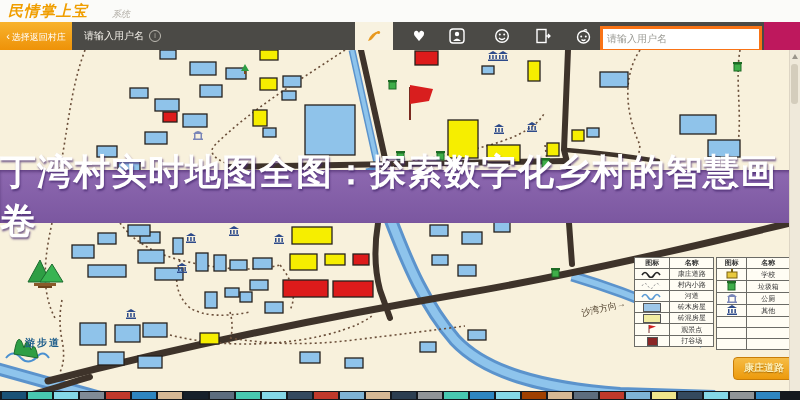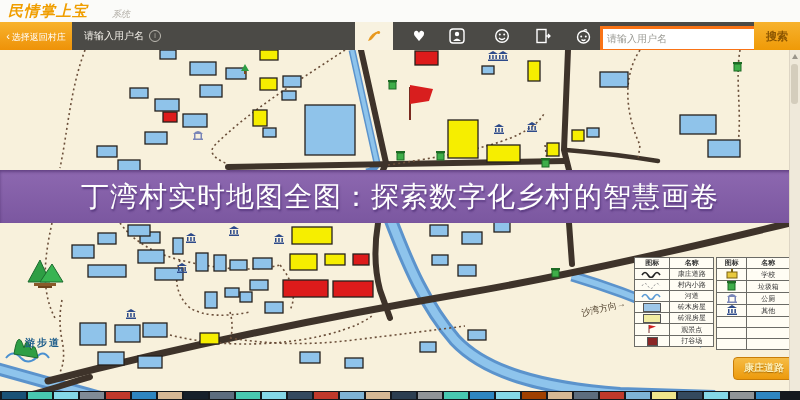--- a/index.html
+++ b/index.html
@@ -24,21 +24,21 @@
   .srchbtn{position:absolute;left:754px;top:0;width:46px;height:28px;background:linear-gradient(#f7b22e,#ef9a07);border:none;color:#8a5400;font-size:11px;font-weight:bold;cursor:pointer;}
   
   .map{position:absolute;left:0;top:50px;width:800px;height:341px;background:#f8f1dc;}
   .map svg{position:absolute;left:0;top:0;}
   .maplabel{position:absolute;color:#4a3a26;white-space:nowrap;}
   .lbl-shawan-top{left:594px;top:150px;font-size:9px;transform:rotate(4deg);}
   .lbl-shawan-bot{left:581px;top:252px;font-size:9px;transform:rotate(-13deg);}
   .lbl-trail{left:25px;top:286px;font-size:10px;font-weight:bold;color:#1c5c8a;letter-spacing:2px;}
   
   .banner{position:absolute;left:0;top:170px;width:800px;height:53px;background:linear-gradient(#8d68b0,#7b57a0);display:flex;align-items:center;justify-content:center;box-shadow:inset 0 2px 3px rgba(60,30,90,.5);}
-  .banner span{color:#fff;font-size:28px;font-weight:400;letter-spacing:1px;text-shadow:1px 2px 2px rgba(70,40,110,.7);}
+  .banner span{color:#fff;font-size:36px;font-weight:700;letter-spacing:1px;text-shadow:1px 2px 2px rgba(70,40,110,.7);}
   
   .lgtable{position:absolute;border-collapse:collapse;background:#fffdf4;font-size:7px;color:#333;}
   .lgtable th,.lgtable td{border:1px solid #6b6b66;height:10px;padding:0 1px;text-align:center;font-weight:normal;}
   .lgtable th{font-weight:bold;}
   #lg-left{left:634px;top:257px;width:80px;}
   #lg-right{left:716px;top:257px;width:74px;}
   .lg-sw{display:inline-block;width:16px;height:7px;border:1px solid #555;vertical-align:middle;}
   .lgbtn{position:absolute;left:733px;top:357px;width:60px;height:21px;background:linear-gradient(#f6bc45,#ec9a0c);border:1px solid #c87d08;border-radius:4px;color:#fdf0b8;font-size:10px;font-weight:bold;line-height:19px;text-align:center;cursor:pointer;text-shadow:0 1px 1px #a86a00;}
   
   .vscroll{position:absolute;right:0;top:50px;width:10px;height:341px;background:#efe9da;border-left:1px solid #ddd5c4;}
@@ -93,21 +93,20 @@
     <div class="tbtn" style="left:566px">
       <svg width="17" height="17">
           <circle cx="8.5" cy="9" r="6" stroke="#fff" fill="none" stroke-width="1.4"></circle>
           <path d="M8.5,3 q2,-2.5 3.5,-0.5" stroke="#fff" fill="none" stroke-width="1.2"></path>
           <circle cx="6.2" cy="8.5" r="1" fill="#fff"></circle>
           <circle cx="10.8" cy="8.5" r="1" fill="#fff"></circle>
           <path d="M6.5,11.5 q2,2 4,0" stroke="#fff" fill="none" stroke-width="1.2"></path>
         </svg>
     </div>
     <input class="srch" type="text" placeholder="请输入用户名" style="">
-    <button class="srchbtn">搜索</button>
   </div>
 
   <div class="map">
     <svg width="800" height="341" viewBox="0 0 800 341">
 
       <g>
         <path d="M352,0 L377,113 q-2,8 -11,9" stroke="#5b93cc" fill="none" stroke-width="7"></path>
         <path d="M352,0 L377,113" stroke="#8ec4ec" fill="none" stroke-width="4"></path>
         <path d="M390,168 C408,215 425,255 455,290 C485,322 540,338 620,344 L715,347" stroke="#5b93cc" fill="none" stroke-width="14"></path>
         <path d="M390,168 C408,215 425,255 455,290 C485,322 540,338 620,344 L715,347" stroke="#8ec4ec" fill="none" stroke-width="8"></path>

